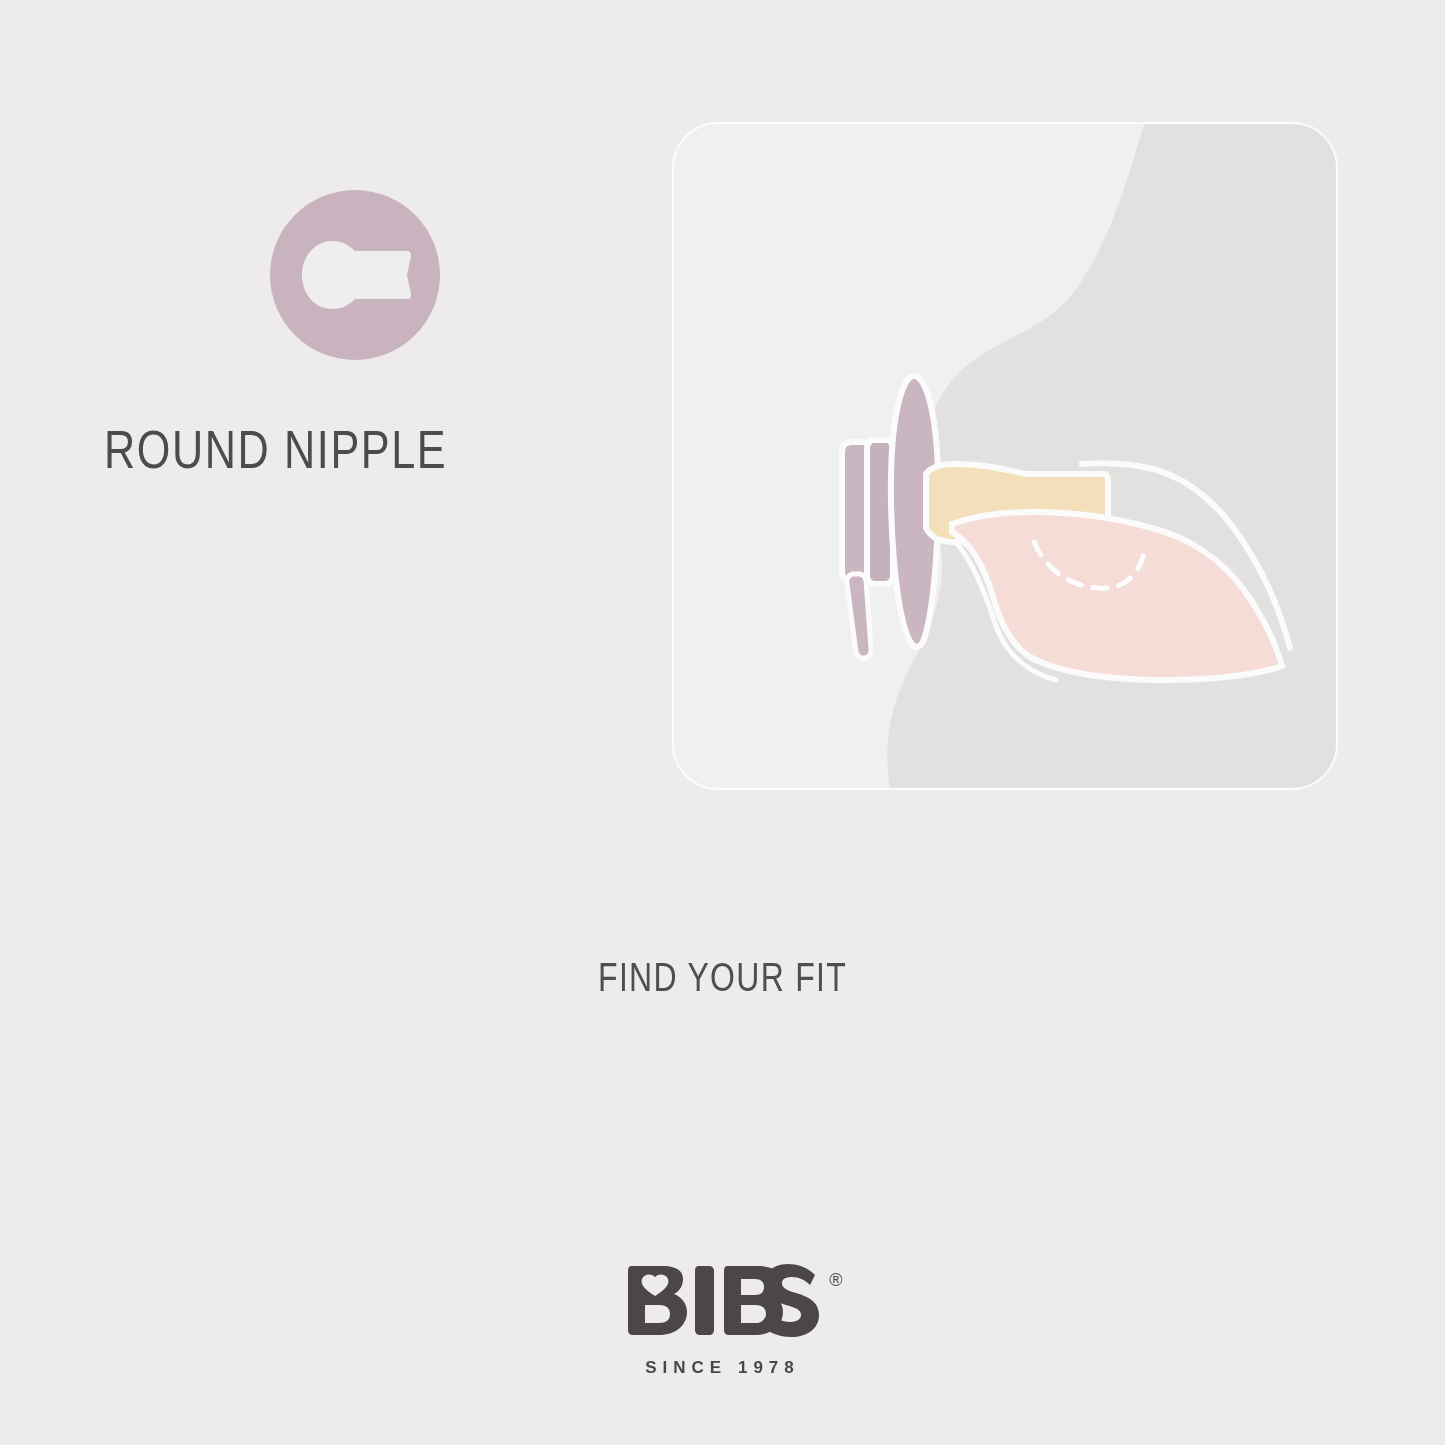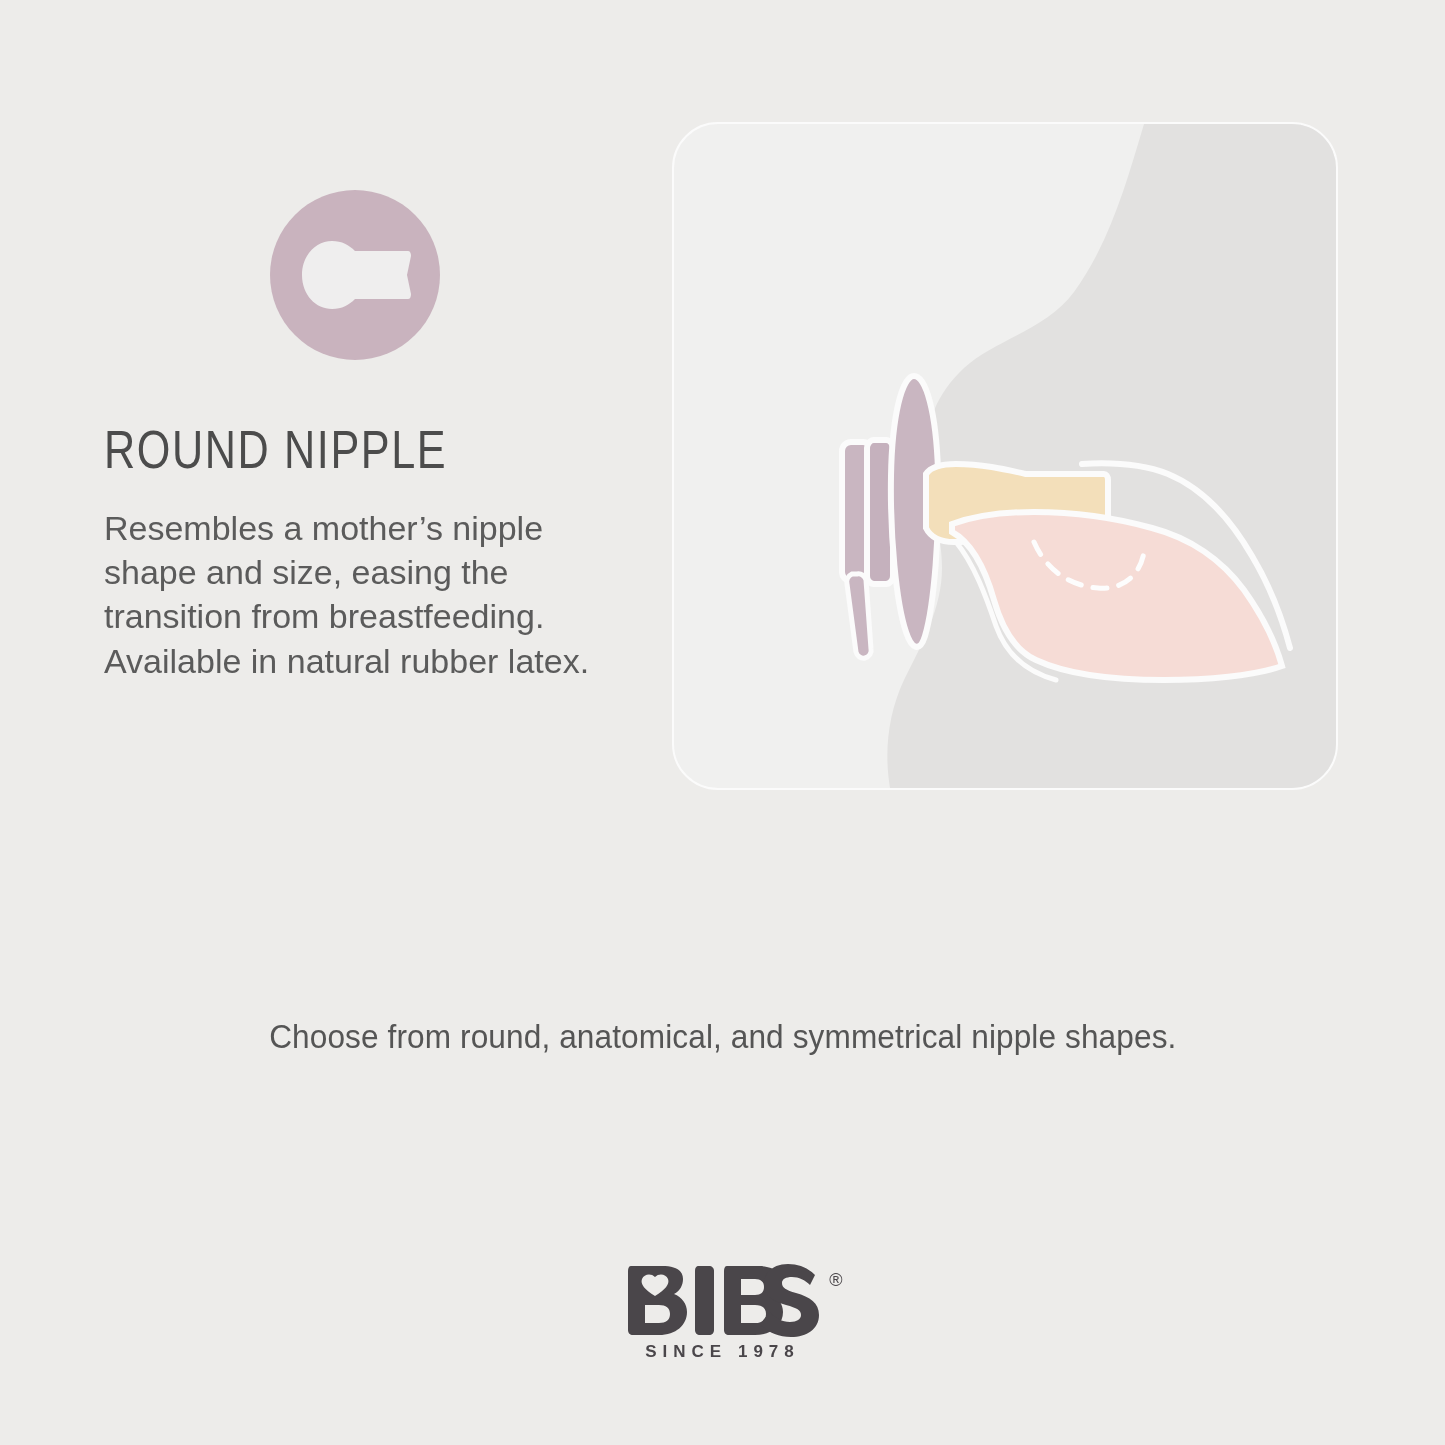--- a/index.html
+++ b/index.html
@@ -93,20 +93,21 @@
     text-align:center;
   }
   #brand-wordmark-wrap{ position:relative; display:inline-block; }
   #brand-reg{
     position:absolute;
     right:-22px; top:8px;
     font-size:18px;
     color:#4a464a;
   }
   #brand-tagline{
+    margin-top:16px;
     font-size:17px;
     letter-spacing:6.0px;
     color:#4a464a;
     font-weight:700;
   }
 </style>
 </head>
 <body>
 
 <div id="left-column">
@@ -123,21 +124,20 @@
                L 137 85
                L 141 66
                C 141 63 140 61 138 61
                L 85 61
                C 79 55 72 51 62 51 Z" fill="#efeeee"></path>
     </svg>
   </div>
 
   <div id="page-title">ROUND NIPPLE</div>
 
-  <div id="page-body">Resembles a mother’s nipple shape and size, easing the transition from breastfeeding. Available in natural rubber latex.</div>
 </div>
 
 <div id="illustration-panel">
   <svg width="662" height="664" viewBox="0 0 662 664">
 
     <path d="M662 0
              L 470 0
              C 452 60 436 118 400 168
              C 372 206 320 216 290 244
              C 262 270 252 300 252 330
@@ -209,21 +209,21 @@
              C 448 466 466 452 470 428" fill="none" stroke="#fdfdfd" stroke-width="5" stroke-dasharray="14 12" stroke-linecap="round"></path>
 
     <path d="M282 418
              C 300 440 312 472 322 502
              C 332 530 352 548 382 556" fill="none" stroke="#fbfbfb" stroke-width="5" stroke-linecap="round"></path>
   </svg>
 </div>
 
 <div id="fit-section">
   <div>
-    <span id="fit-subtitle">Choose from round, anatomical, and symmetrical nipple shapes.</span>
+    <span id="fit-heading">FIND YOUR FIT</span>
   </div>
 </div>
 
 <div id="brand-logo">
   <div id="brand-wordmark-wrap">
     <svg width="196" height="76" viewBox="0 0 196 76">
       <g fill="#4a464a">
 
         <path d="M6 4
                  C 4 4 3 6 3 9

